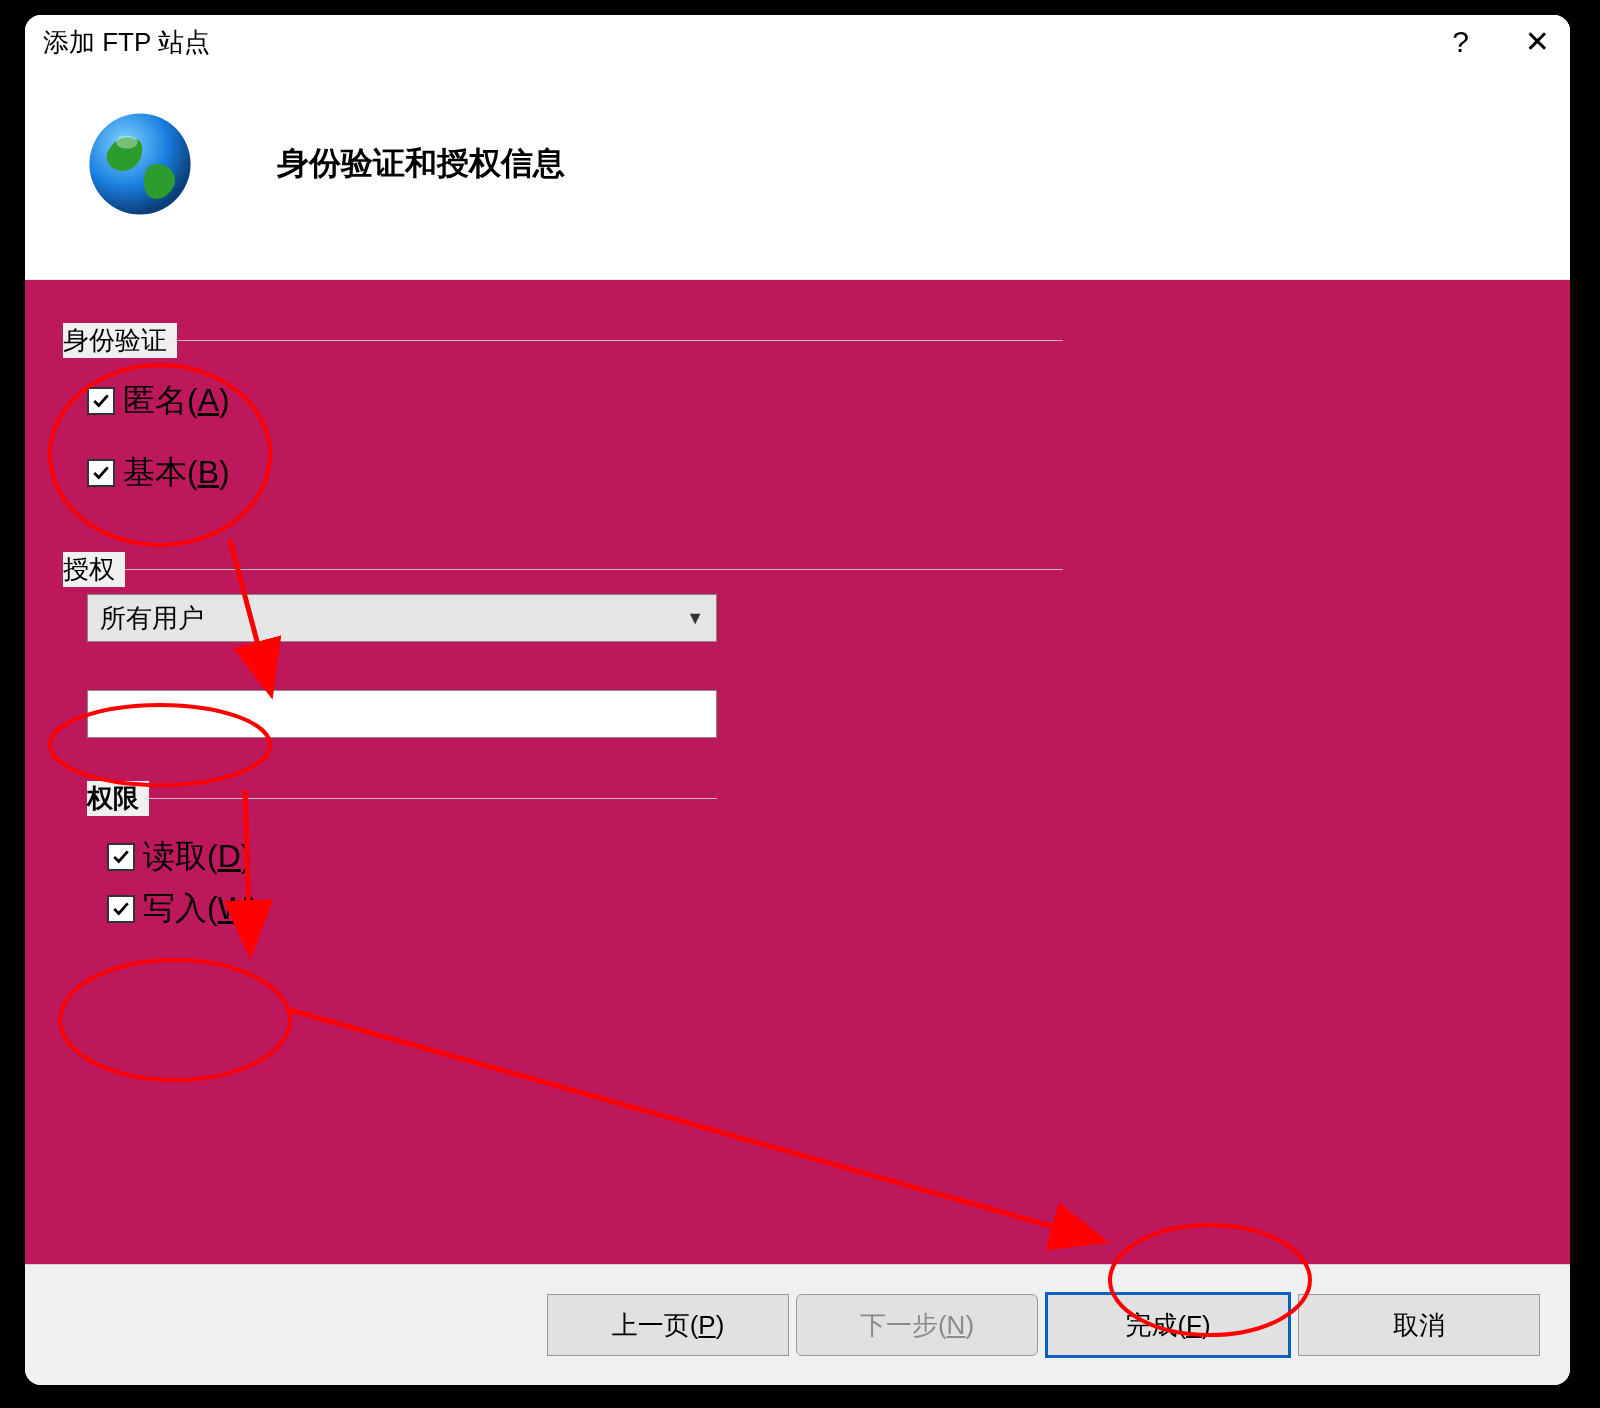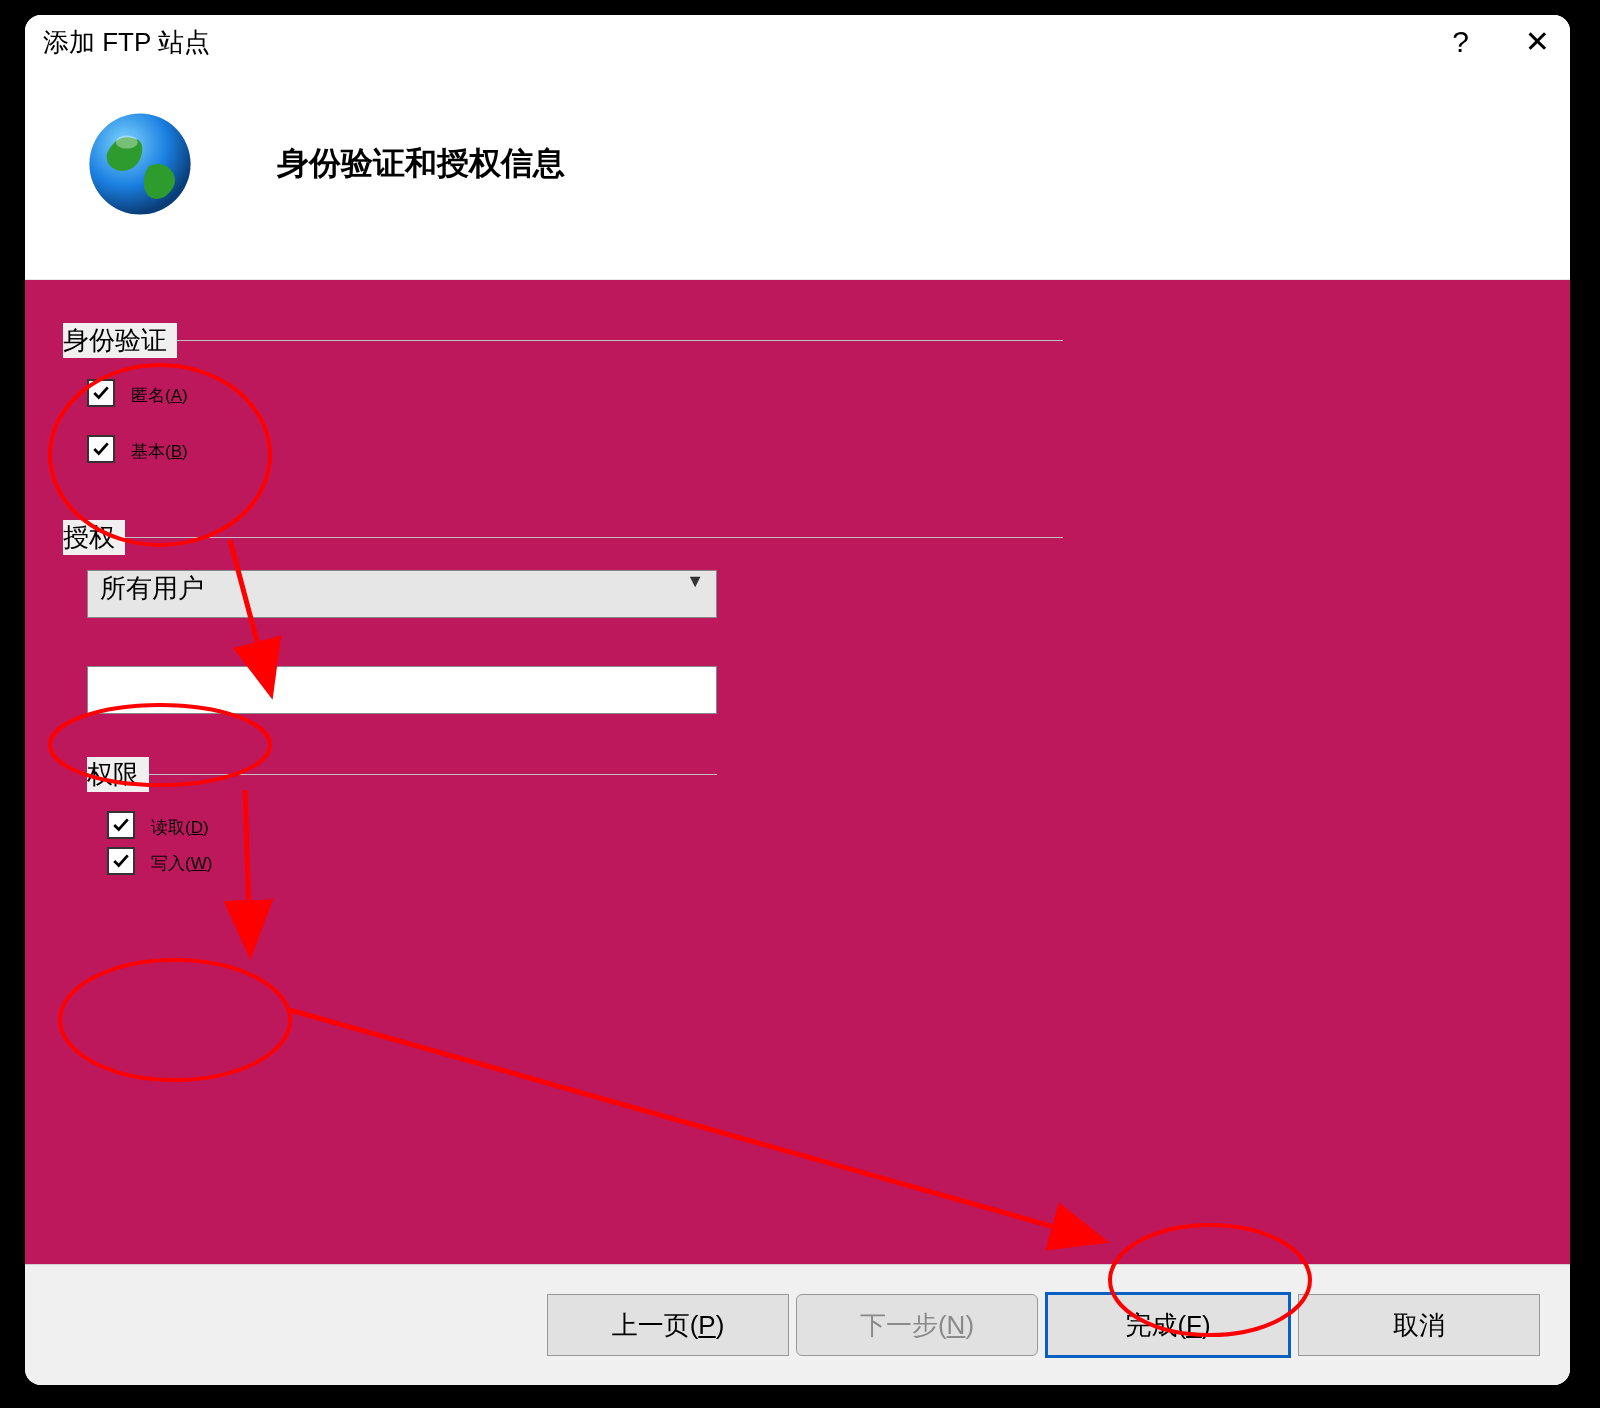--- a/index.html
+++ b/index.html
@@ -90,24 +90,24 @@
     position: absolute;
     top: -18px;
     left: 0;
     background: #f0f0f0;
     padding-right: 10px;
     font-size: 26px;
     color: #000;
   }
   .checkbox-row {
     display: flex;
-    align-items: flex-end;
-    gap: 16px;
+    align-items: center;
+    gap: 8px;
     margin: 14px 0 28px 0;
-    font-size: 17px;
+    font-size: 32px;
     color: #000;
   }
   .checkbox-row:last-child { margin-bottom: 10px; }
 
   .chk {
     width: 24px;
     height: 24px;
     border: 2px solid #333;
     background: #fff;
     display: inline-flex;
@@ -137,27 +137,26 @@
     font-size: 26px;
     color: #000;
     margin: 16px 0 12px 0;
   }
   .select {
     width: 630px;
     height: 48px;
     border: 1px solid #888;
     background: #e6e6e6;
     display: flex;
-    align-items: flex-start;
+    align-items: center;
     padding: 0 12px;
     box-sizing: border-box;
     font-size: 26px;
     color: #000;
     position: relative;
-    margin-top: 8px;
   }
   .select .chev {
     margin-left: auto;
     font-size: 18px;
     color: #333;
   }
   .textbox {
     margin-top: 48px;
     width: 630px;
     height: 48px;
@@ -174,20 +173,21 @@
     width: 610px;
   }
   .perm-fieldset .legend {
     position: absolute;
     top: -18px;
     left: 0;
     background: #f0f0f0;
     padding-right: 10px;
     font-size: 26px;
     color: #000;
+    font-weight: bold;
   }
 
   .footer {
     position: absolute;
     left: 0;
     right: 0;
     bottom: 0;
     height: 120px;
     background: #f0f0f0;
     border-top: 1px solid #d0d0d0;

